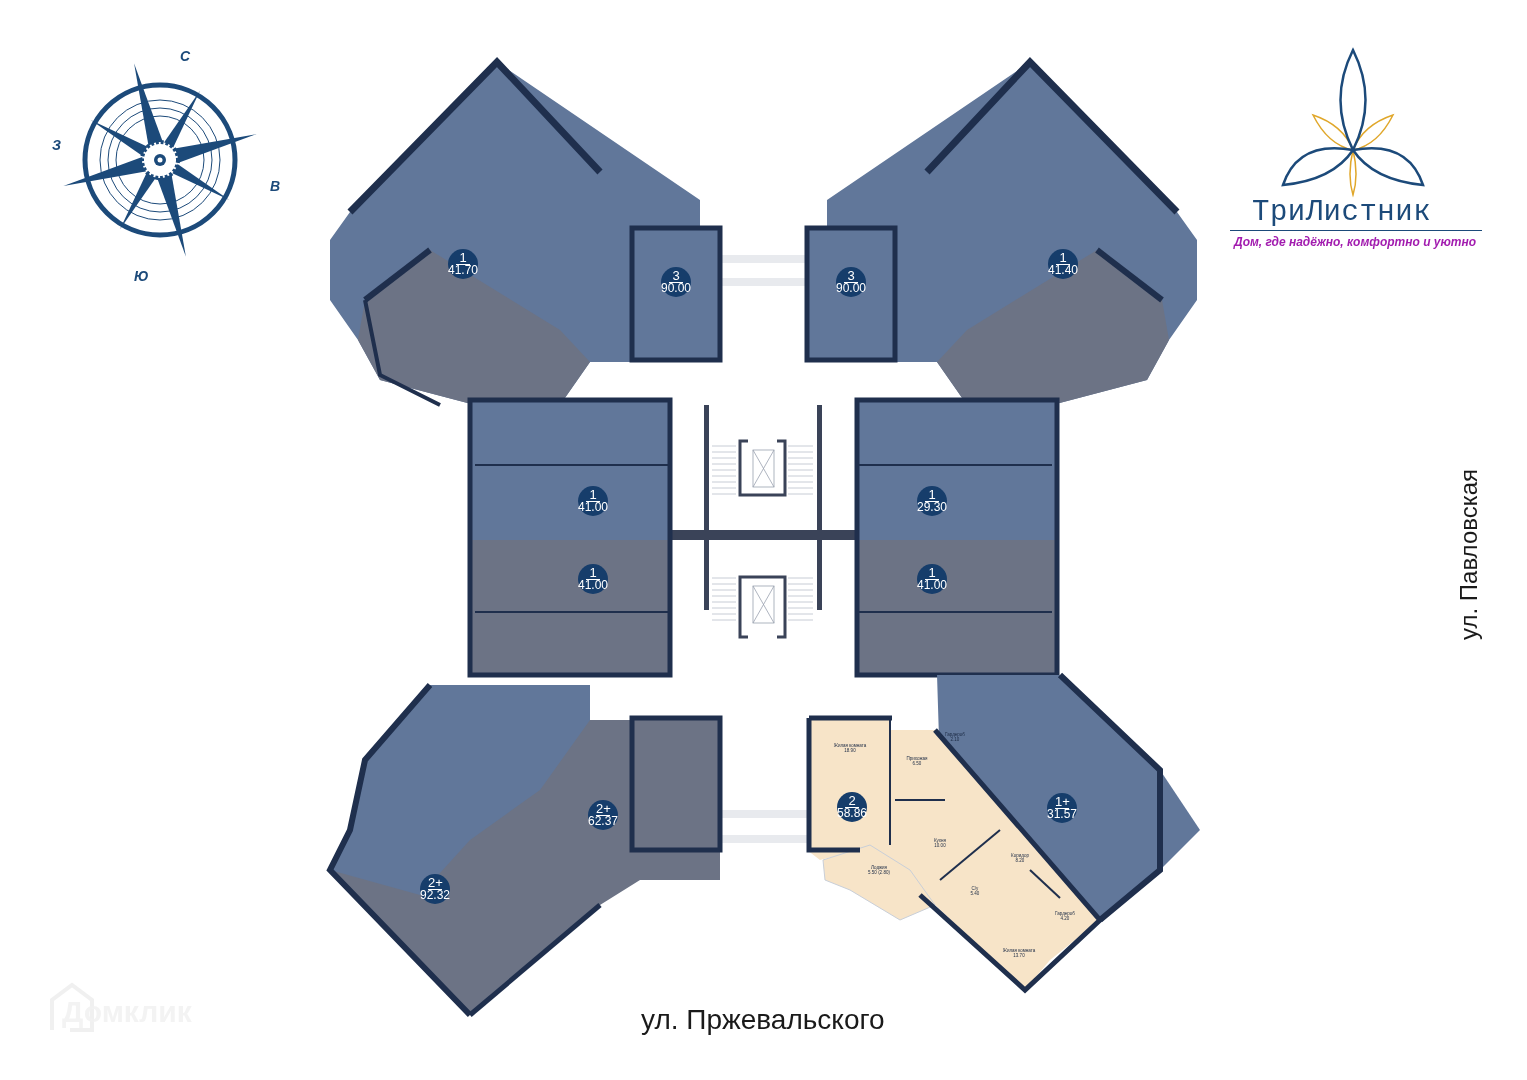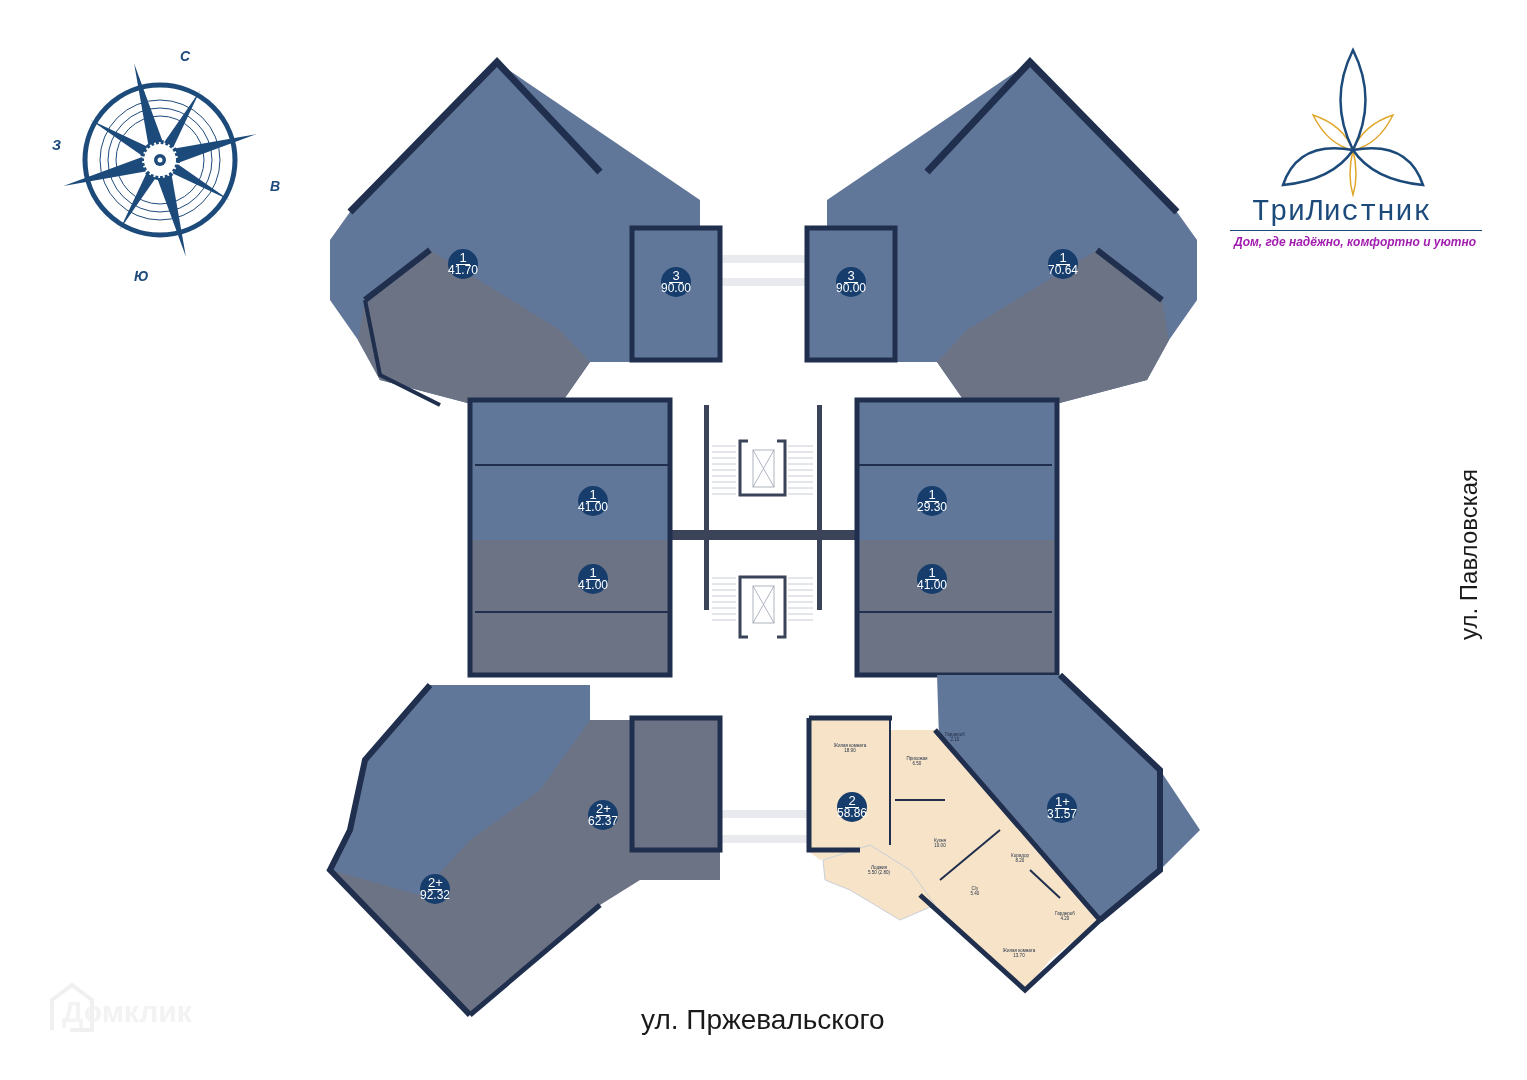--- a/index.html
+++ b/index.html
@@ -202,21 +202,21 @@
 <div class="badge" style="left:661px;top:267px;">
   <span class="rooms">3</span>
   <span class="area">90.00</span>
 </div>
 <div class="badge" style="left:836px;top:267px;">
   <span class="rooms">3</span>
   <span class="area">90.00</span>
 </div>
 <div class="badge" style="left:1048px;top:249px;">
   <span class="rooms">1</span>
-  <span class="area">70.64</span>
+  <span class="area">41.40</span>
 </div>
 <div class="badge" style="left:578px;top:486px;">
   <span class="rooms">1</span>
   <span class="area">41.00</span>
 </div>
 <div class="badge" style="left:578px;top:564px;">
   <span class="rooms">1</span>
   <span class="area">41.00</span>
 </div>
 <div class="badge" style="left:917px;top:486px;">

